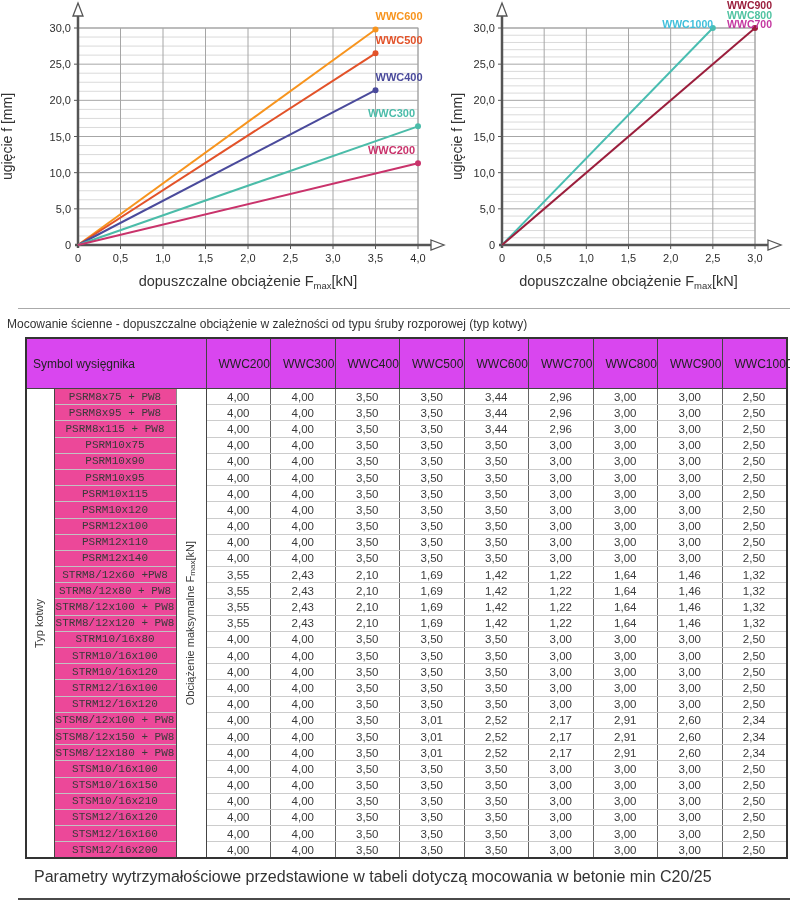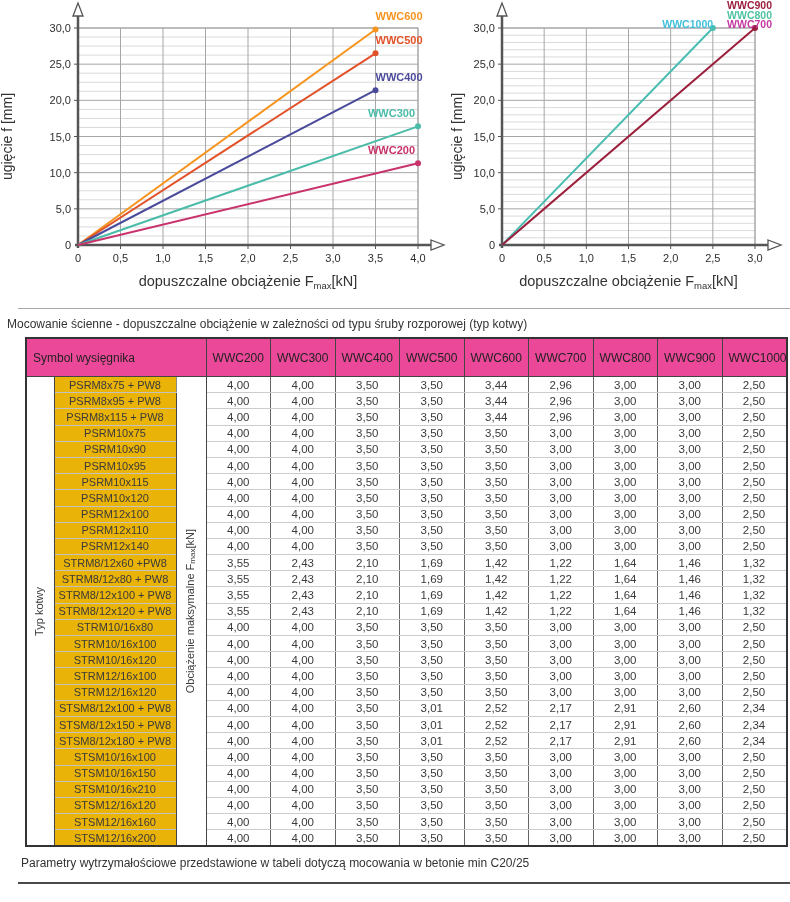--- a/index.html
+++ b/index.html
@@ -16,36 +16,36 @@
   .chart-legend{
     position:absolute;top:1px;right:18px;text-align:right;
     font-size:10.5px;font-weight:bold;line-height:9.5px;white-space:nowrap;
   }
   .legend-entry{margin-left:14px;}
   .legend-entry:first-child{margin-left:0;}
   .rule{border:none;margin-left:18px;width:772px;}
   .top-rule{border-top:1px solid #aaa;margin-top:8px;}
   .bottom-rule{border-top:2px solid #4a4a4a;margin-top:12px;}
   .caption{margin:6px 0 6px 7px;font-size:12px;color:#333;}
-  .footer-note{margin:9px 0 0 21px;font-size:12px;color:#333;}
+  .footer-note{margin:9px 0 0 34px;font-size:16px;color:#333;}
   table.anchors{
     border-collapse:collapse;table-layout:fixed;width:761px;
     margin:2px 0 0 25px;font-size:11px;color:#3a3a3a;
     border:2px solid #333;
   }
   table.anchors th{
     border:1px solid #444;font-weight:normal;font-size:12px;
-    height:25px;background:#ec4899;color:#222;text-align:center;padding:6px;
+    height:25px;background:#d946ef;color:#222;text-align:center;padding:12px;
   }
   table.anchors th.h-symbol{text-align:left;padding-left:6px;}
   table.anchors td{height:15.2px;padding:0;text-align:center;}
   td.row-label{
-    background:#eab308;font-size:11px;
+    background:#ec4899;font-size:11px;
     border-left:1px solid #8a8a8a;border-right:1px solid #8a8a8a;
-    border-top:1px solid #c2c2c2;border-bottom:1px solid #c2c2c2;
+    border-top:1px solid #c2c2c2;border-bottom:1px solid #c2c2c2;font-family:Liberation Mono, monospace;
   }
   td.val{
     font-size:11.5px;
     border-left:1px solid #666;border-right:1px solid #666;
     border-top:1px solid #ccc;border-bottom:1px solid #ccc;
   }
   td.v-cell{background:#fff;border:1px solid #444;}
   .vert{
     writing-mode:vertical-rl;transform:rotate(180deg);
     margin:0 auto;line-height:1.05;white-space:nowrap;font-size:11px;color:#3a3a3a;

